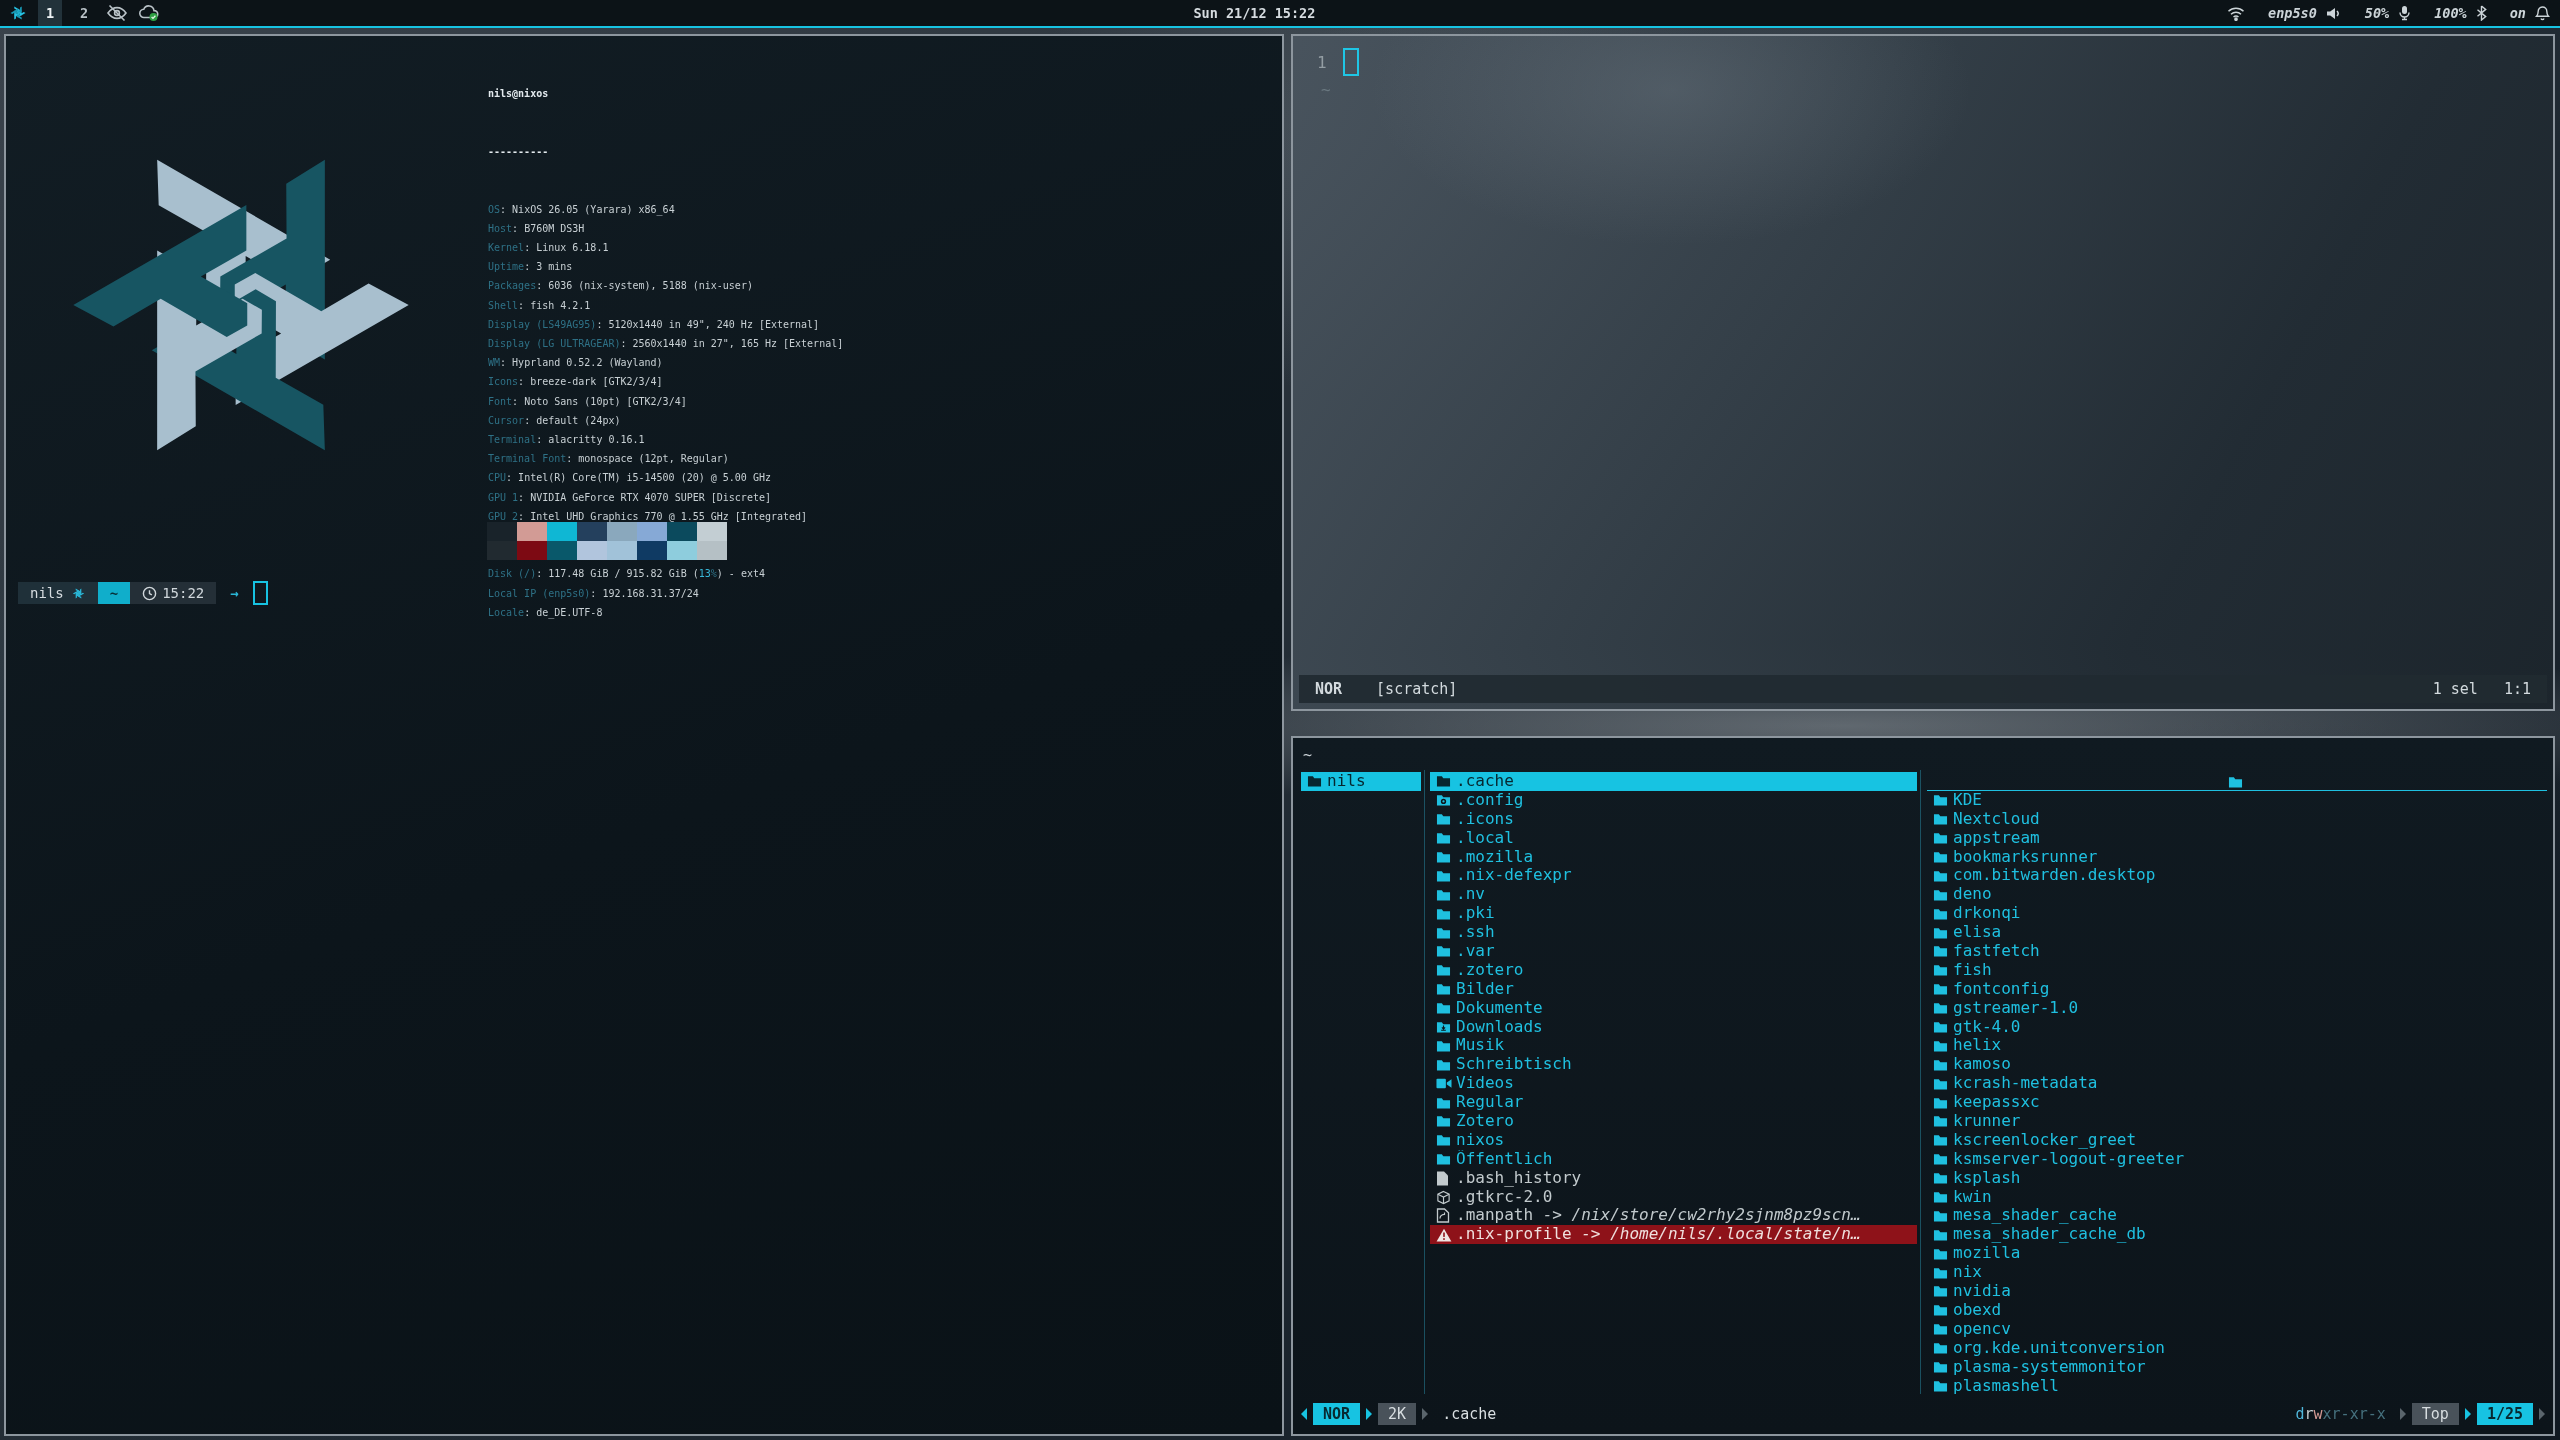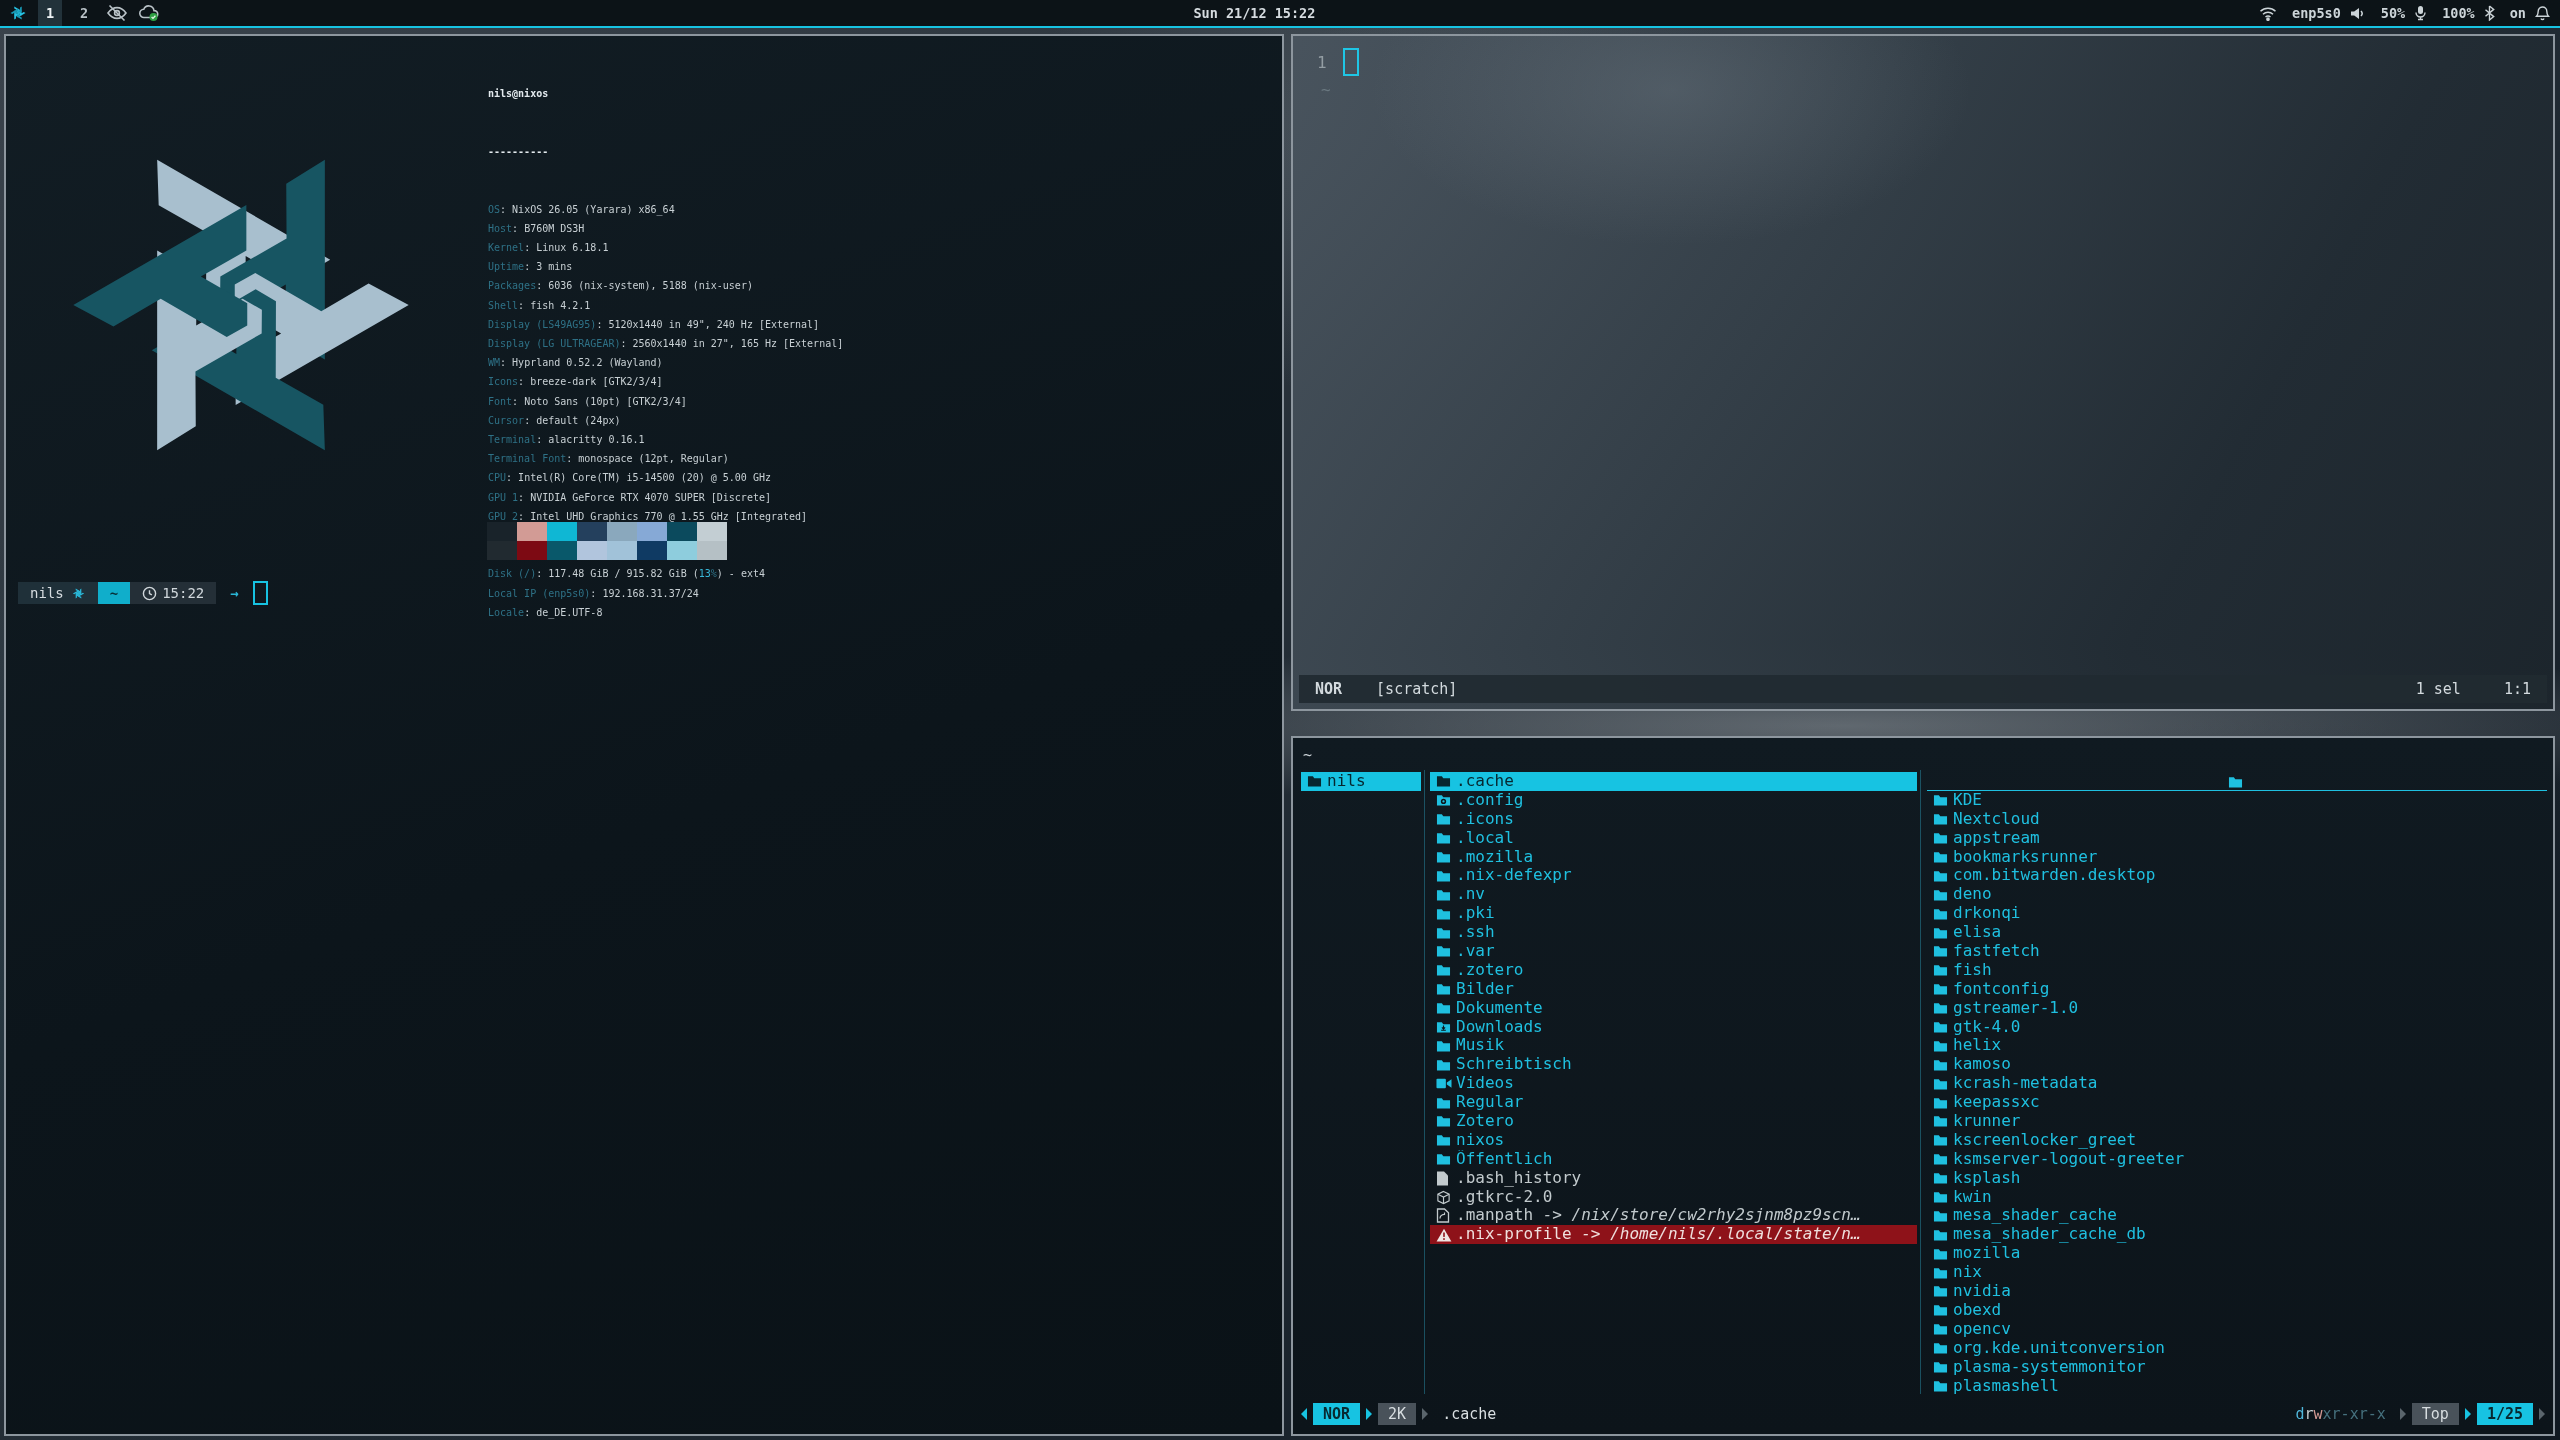--- a/index.html
+++ b/index.html
@@ -17,21 +17,21 @@
     border-bottom:2px solid #17c3e2;display:flex;align-items:center;justify-content:space-between;
     color:#ccd4d8;font-size:13.5px;z-index:5;}
   .tb-left{display:flex;align-items:center;gap:10px;padding-left:8px;height:100%;}
   .tb-right{display:flex;align-items:center;gap:9px;padding-right:10px;height:100%;font-weight:600;}
   .ws{display:inline-flex;align-items:center;justify-content:center;width:24px;height:26px;
     font-weight:700;color:#b9c2c7;}
   .ws.active{background:#22323a;color:#eef3f5;}
   .tbicon{display:inline-flex;align-items:center;}
   .tb-clock{position:absolute;left:49%;top:0;transform:translateX(-50%);height:26px;
     display:flex;align-items:center;font-weight:700;color:#d6dce0;}
-  .tbtxt{margin-left:6px;}
+  .tbtxt{margin-left:14px;font-style:italic;}
   
   .win{position:absolute;border:2px solid #8d969e;box-sizing:border-box;}
   
   #term{left:4px;top:34px;width:1280px;height:1402px;
     background:linear-gradient(160deg,#121d24 0%,#0c151b 55%,#0a1217 100%);}
   #nixlogo-big{position:absolute;left:12px;top:8px;}
   #fetch{position:absolute;left:482px;top:10px;font-size:10px;line-height:19.2px;white-space:pre;color:#c8d0d4;}
   .ft{font-weight:700;color:#e3eaee;}
   .fline .k{color:#2e7186;}
   .fline .f{color:#c8d0d4;}
@@ -50,21 +50,21 @@
   #editor{left:1291px;top:34px;width:1264px;height:677px;
     background:
       radial-gradient(500px 260px at 30% 8%, rgba(120,132,142,.35), transparent 60%),
       linear-gradient(118deg, rgba(73,84,94,.95) 0%, rgba(52,63,72,.95) 38%, rgba(34,44,52,.96) 72%, rgba(28,37,44,.97) 100%);}
   #ed-line{position:absolute;left:24px;top:12px;font-size:16px;color:#939da3;display:flex;align-items:center;gap:16px;}
   #ed-cursor{display:inline-block;width:12px;height:24px;border:2px solid #1fc6e5;}
   #ed-tilde{position:absolute;left:28px;top:44px;font-size:16px;color:#6a7880;}
   #ed-status{position:absolute;left:6px;right:6px;bottom:6px;height:28px;background:rgba(33,42,49,.92);
     display:flex;align-items:center;justify-content:space-between;padding:0 16px;font-size:15px;color:#d3dade;}
   .ed-left{display:flex;gap:34px;}
-  .ed-right{display:flex;gap:43px;}
+  .ed-right{display:flex;gap:26px;}
   .ed-mode{font-weight:600;}
   
   #files{left:1291px;top:736px;width:1264px;height:700px;
     background:linear-gradient(180deg,#101a21 0%,#0c141a 100%);color:#cdd5d9;}
   #fm-crumb{position:absolute;left:10px;top:8px;font-size:15px;color:#c9d1d5;}
   .fm-sep{position:absolute;top:32px;height:624px;width:1px;background:rgba(40,140,165,.5);}
   #fm-sep1{left:131px;} #fm-sep2{left:627px;}
   .fm-col{position:absolute;top:34px;font-size:16px;}
   #fm-parent{left:8px;width:120px;}
   #fm-current{left:137px;width:487px;}

